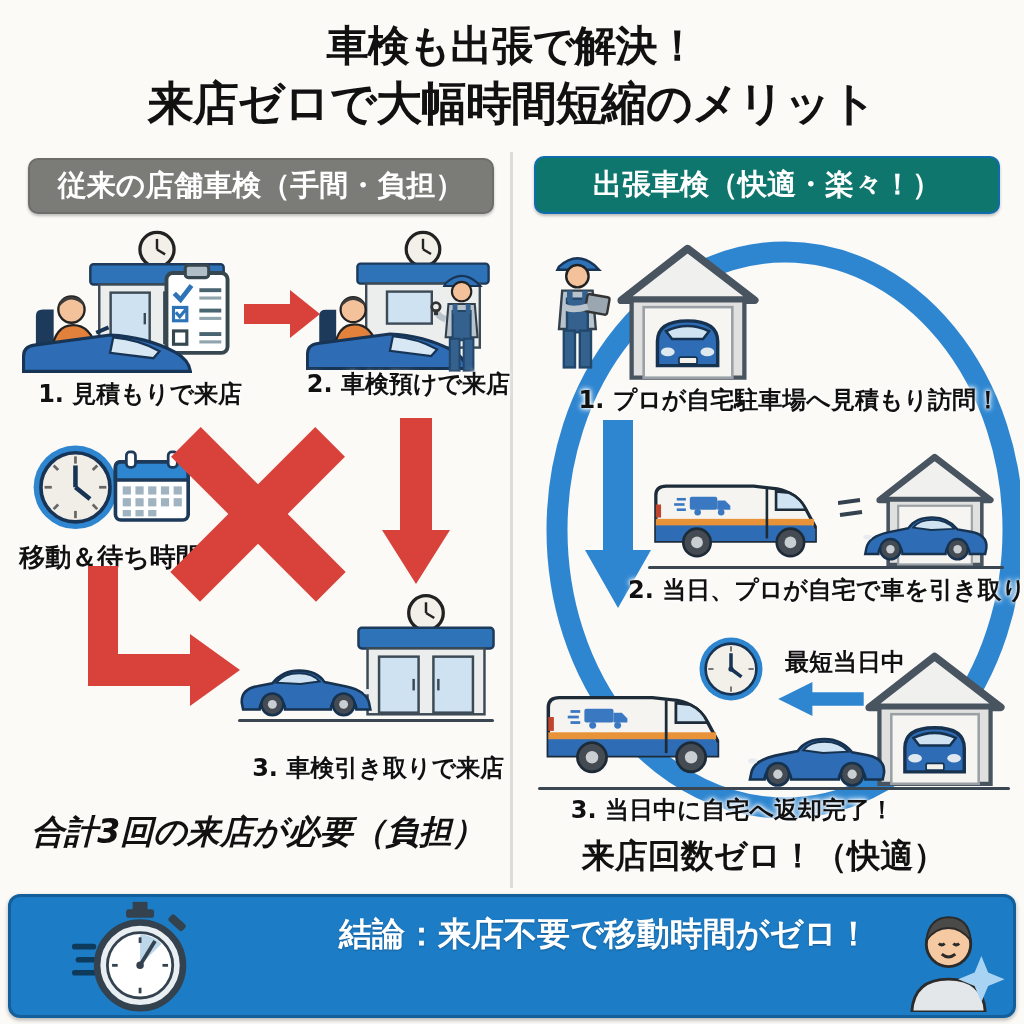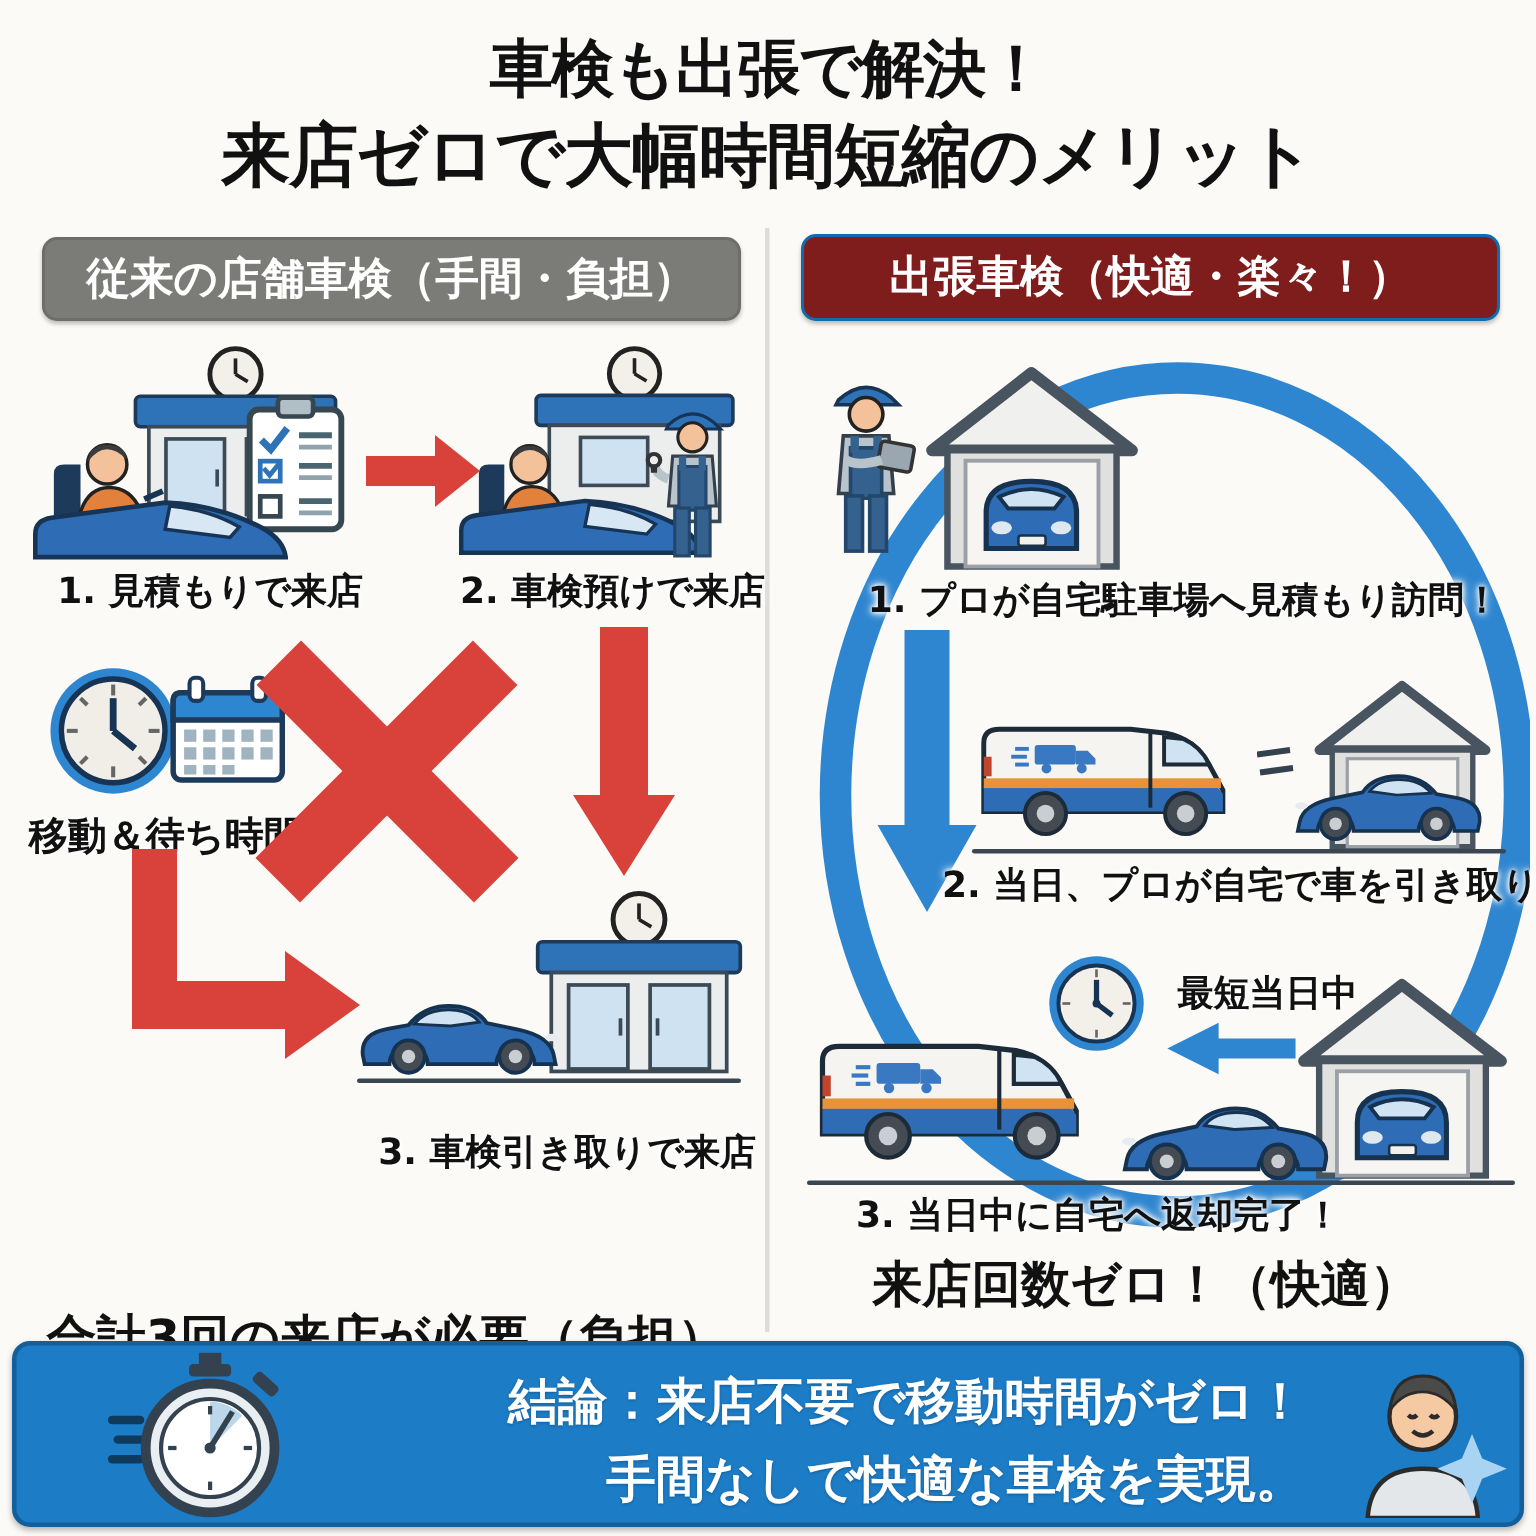--- a/index.html
+++ b/index.html
@@ -12,21 +12,21 @@
   .abs{position:absolute;}
   .ttl{width:1024px;text-align:center;font-weight:700;letter-spacing:-1px;line-height:1.32;}
   .ttl .l1{font-size:42px;}
   .ttl .l2{font-size:46px;}
   .panel-header{
     border-radius:10px;color:#fff;font-size:29px;font-weight:700;
     display:flex;align-items:center;justify-content:center;
     box-shadow:0 2px 3px rgba(0,0,0,.25);
   }
   .ph-gray{background:#7b7b78;border:2px solid #6d6d6a;}
-  .ph-blue{background:#7f1d1d;border:2px solid #0f6cae;}
+  .ph-blue{background:#0f766e;border:2px solid #0f6cae;}
   .divider{background:#dcdcda;}
   .step-label{
     font-size:24px;font-weight:700;text-align:right;white-space:nowrap;
     text-shadow:0 0 3px #fff,0 0 5px #fff,0 0 7px #fff;
   }
   .time-label{font-size:26px;font-weight:700;text-align:center;white-space:nowrap;
     text-shadow:0 0 3px #fff,0 0 5px #fff;}
   .badge-label{font-size:24px;font-weight:700;white-space:nowrap;
     text-shadow:0 0 3px #fff,0 0 5px #fff;margin-left:13px;}
   .summary{font-size:33px;font-weight:700;text-align:center;white-space:nowrap;}
@@ -118,21 +118,21 @@
     <circle cx="43" cy="34" r="14" fill="#f3c29b" stroke="#222" stroke-width="3"></circle>
     <path d="M24 52 h38 l4 48 h-46 Z" fill="#b9c3cb" stroke="#33404c" stroke-width="3"></path>
     <path d="M30 62 h26 v42 h-26 Z" fill="#35618f" stroke="#23476b" stroke-width="3"></path>
     <rect x="30" y="52" width="7" height="14" fill="#35618f"></rect>
     <rect x="49" y="52" width="7" height="14" fill="#35618f"></rect>
     <rect x="26" y="102" width="14" height="46" fill="#35618f" stroke="#23476b" stroke-width="3"></rect>
     <rect x="46" y="102" width="14" height="46" fill="#35618f" stroke="#23476b" stroke-width="3"></rect>
   </svg>
 
   <div class="abs step-label" style="left:12px;top:378px;width:230px;">1. 見積もりで来店</div>
-  <div class="abs step-label" style="left:298px;top:378px;width:212px;">2. 車検預けで来店</div>
+  <div class="abs step-label" style="left:298px;top:368px;width:212px;">2. 車検預けで来店</div>
 
   <svg class="abs" style="left:26px;top:440px;width:168px;height:100px;" viewBox="0 0 180 110">
     <circle cx="52" cy="52" r="46" fill="#2e86d0"></circle>
     <circle cx="52" cy="52" r="38" fill="#f1eee7" stroke="#173455" stroke-width="4"></circle>
     <g stroke="#666" stroke-width="3">
       <line x1="52" y1="18" x2="52" y2="26"></line>
         <line x1="52" y1="78" x2="52" y2="86"></line>
       <line x1="18" y1="52" x2="26" y2="52"></line>
         <line x1="78" y1="52" x2="86" y2="52"></line>
       <line x1="28" y1="28" x2="33" y2="33"></line>
@@ -195,21 +195,21 @@
     <path d="M60 48 q12 -15 36 -15 q22 0 32 13 l-30 4 Z" fill="#cfe3f2" stroke="#16324f" stroke-width="3"></path>
     <circle cx="54" cy="82" r="17" fill="#454b52" stroke="#16324f" stroke-width="4"></circle>
       <circle cx="54" cy="82" r="7" fill="#c9ced3"></circle>
     <circle cx="166" cy="82" r="17" fill="#454b52" stroke="#16324f" stroke-width="4"></circle>
       <circle cx="166" cy="82" r="7" fill="#c9ced3"></circle>
     <ellipse cx="204" cy="62" rx="7" ry="4" fill="#e8ecf0"></ellipse>
   </svg>
   <div class="abs ground" style="left:238px;top:719px;width:256px;height:3px;"></div>
   <div class="abs step-label" style="left:240px;top:752px;width:264px;">3. 車検引き取りで来店</div>
 
-  <div class="abs summary" style="left:12px;top:870px;width:492px;">合計3回の来店が必要（負担）</div>
+  <div class="abs summary" style="left:12px;top:810px;width:492px;font-style:italic;">合計3回の来店が必要（負担）</div>
 
   <svg class="abs" style="left:520px;top:228px;width:500px;height:624px;" viewBox="0 0 500 624">
     <ellipse cx="265" cy="302" rx="228" ry="278" fill="none" stroke="#2e86d0" stroke-width="21"></ellipse>
   </svg>
 
   <svg class="abs" style="left:612px;top:240px;width:152px;height:142px;" viewBox="0 0 175 165">
     <path d="M10 70 L87 10 L165 70 Z" fill="#f0f0ee" stroke="#48545f" stroke-width="9" stroke-linejoin="round"></path>
     <path d="M22 70 h131 v90 h-131 Z" fill="#e0e0de" stroke="#48545f" stroke-width="5"></path>
     <rect x="36" y="78" width="103" height="82" fill="#f6f5f1" stroke="#9aa0a6" stroke-width="3"></rect>
     <path d="M52 118 q0 -24 35 -24 q35 0 35 24 v28 h-70 Z" fill="#2e6db5" stroke="#16324f" stroke-width="4"></path>
@@ -361,21 +361,20 @@
     <circle cx="74" cy="70" r="4" fill="#33424e"></circle>
     <g stroke="#33424e" stroke-width="3">
       <line x1="74" y1="40" x2="74" y2="46"></line>
         <line x1="74" y1="94" x2="74" y2="100"></line>
       <line x1="44" y1="70" x2="50" y2="70"></line>
         <line x1="98" y1="70" x2="104" y2="70"></line>
     </g>
   </svg>
   <div class="abs banner-text" style="left:170px;top:908px;width:700px;">
     <div>結論：来店不要で移動時間がゼロ！</div>
-    <div>手間なしで快適な車検を実現。</div>
   </div>
   <svg class="abs" style="left:888px;top:898px;width:122px;height:114px;" viewBox="0 0 125 118">
     <circle cx="62" cy="48" r="23" fill="#f5c9a2" stroke="#2b2b2b" stroke-width="3"></circle>
     <path d="M39 44 q3 -24 23 -24 q21 0 23 24 q-10 -13 -23 -13 q-14 0 -23 13 Z" fill="#4a4a48" stroke="#2b2b2b" stroke-width="2"></path>
     <path d="M52 47 q3 3 6 0" stroke="#2b2b2b" stroke-width="3" fill="none"></path>
     <path d="M67 47 q3 3 6 0" stroke="#2b2b2b" stroke-width="3" fill="none"></path>
     <path d="M55 58 q7 6 14 0" stroke="#2b2b2b" stroke-width="3" fill="none"></path>
     <path d="M24 118 q2 -34 38 -34 q36 0 38 34 Z" fill="#e3e7ea" stroke="#2b2b2b" stroke-width="3"></path>
     <path d="M96 60 l7 17 17 7 -17 7 -7 17 -7 -17 -17 -7 17 -7 Z" fill="#a9d3f2"></path>
   </svg>

